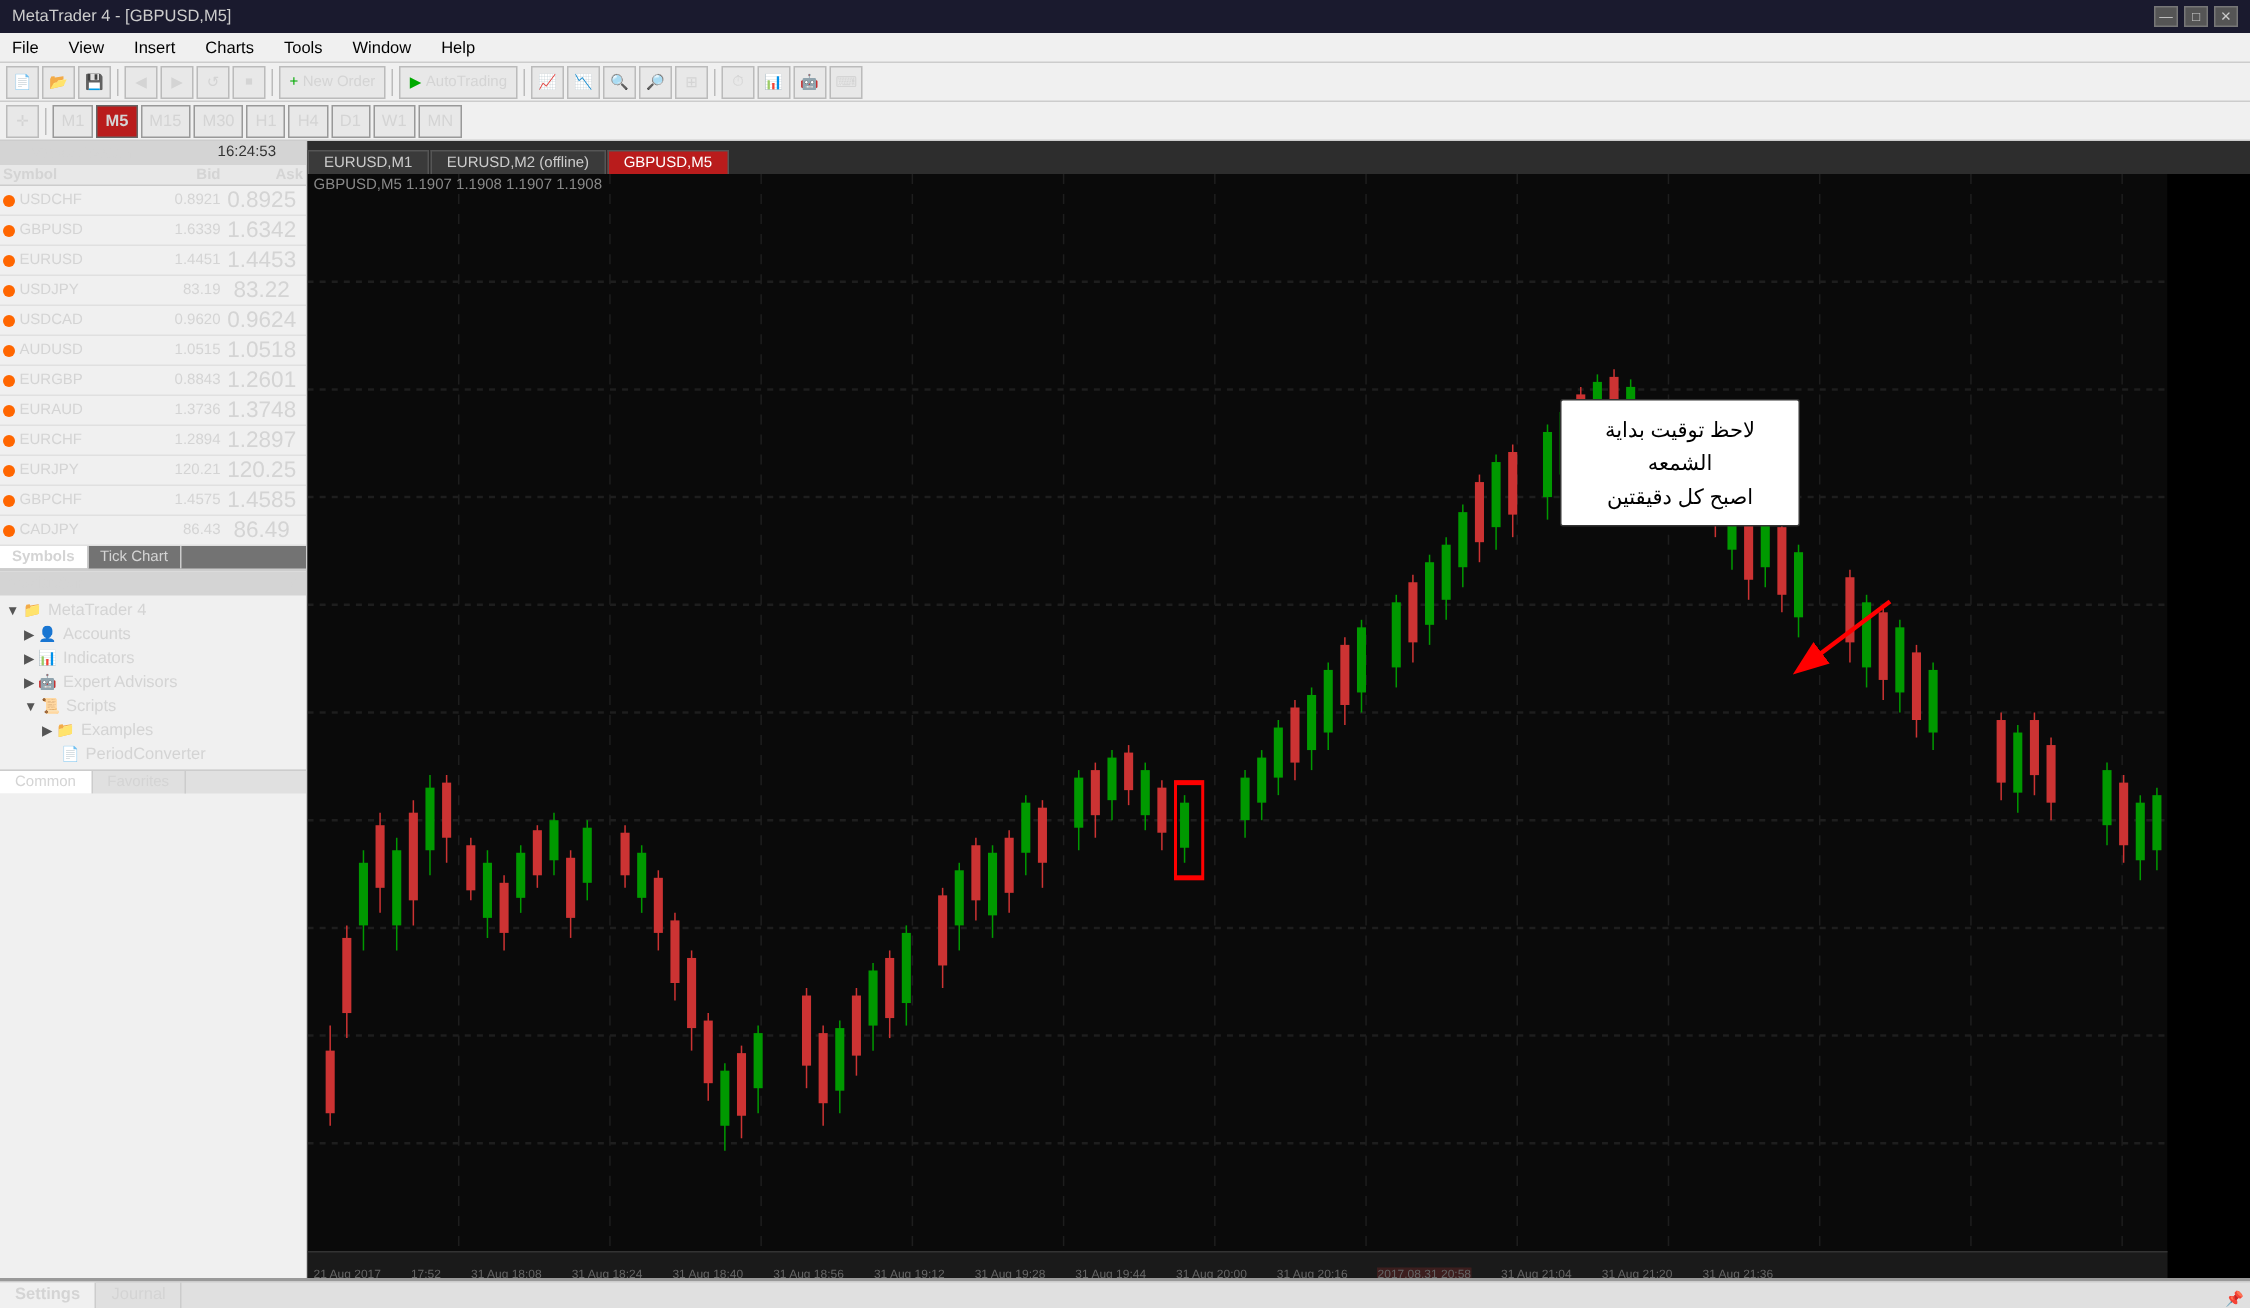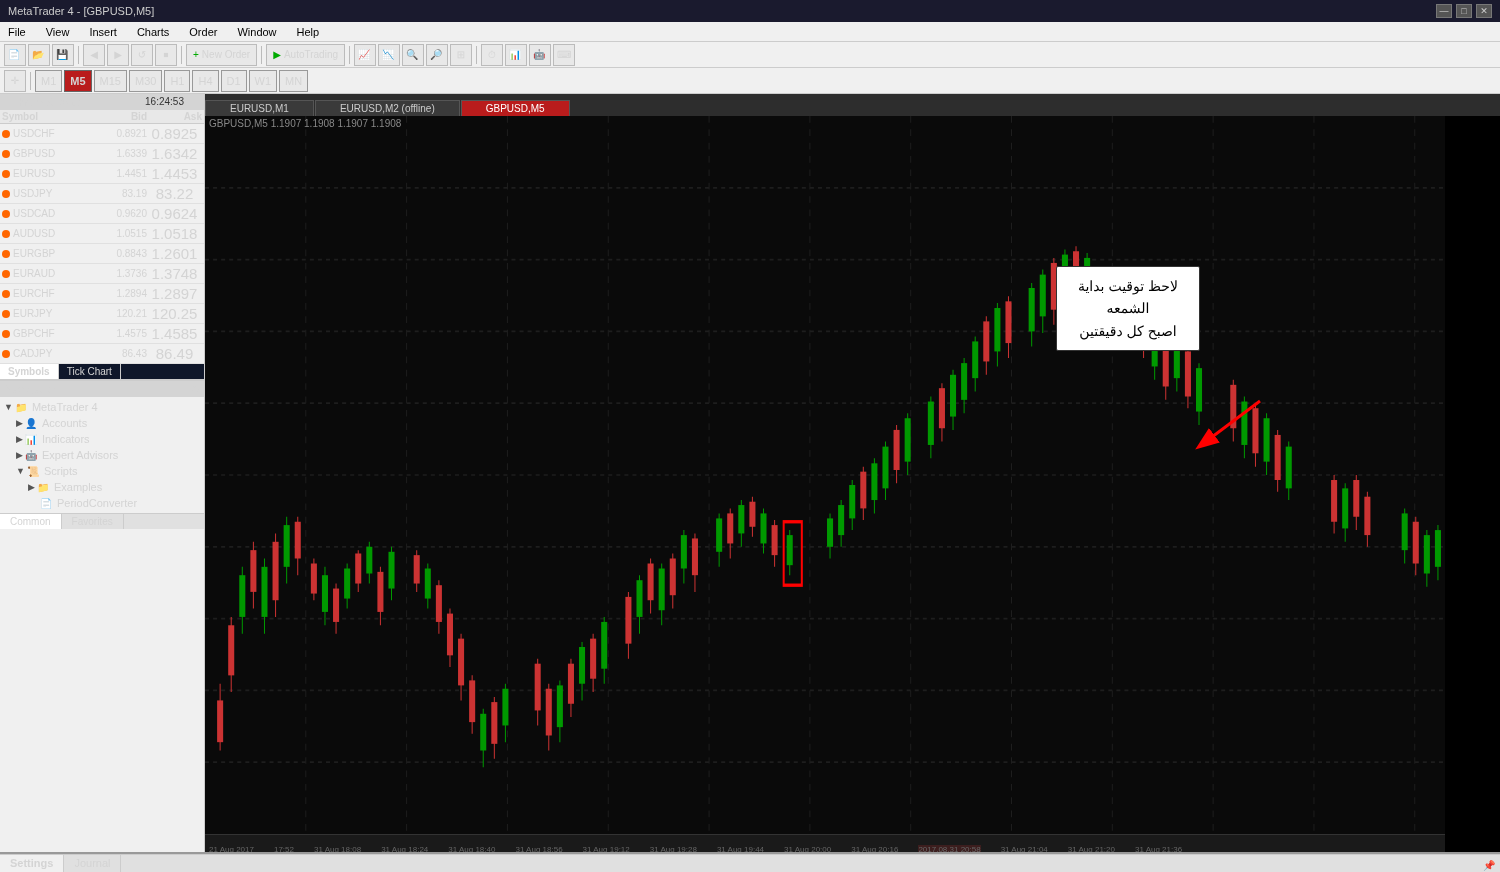--- a/index.html
+++ b/index.html
@@ -37,21 +37,21 @@
     #market-watch-cols .col-sym { flex: 1; }
     #market-watch-cols .col-bid { width: 55px; text-align: right; }
     #market-watch-cols .col-ask { width: 55px; text-align: right; }
     .mw-row { display: flex; padding: 1px 2px; border-bottom: 1px solid #e0e0e0; align-items: center; }
     .mw-dot { width: 8px; height: 8px; border-radius: 50%; margin-right: 3px; flex-shrink: 0; }
     .mw-sym { flex: 1; font-size: 10px; }
     .mw-bid { width: 55px; text-align: right; font-size: 10px; }
     .mw-ask { width: 55px; text-align: center; font-size: 15px; }
 
     
-    #mw-tabs { display: flex; background: #0f172a; border-bottom: 1px solid #ccc; }
+    #mw-tabs { display: flex; background: #737373; border-bottom: 1px solid #ccc; }
     .mw-tab { padding: 2px 8px; font-size: 10px; cursor: pointer; border-right: 1px solid #ccc; }
     .mw-tab.active { background: #fff; font-weight: bold; }
 
     
     #navigator { flex: 1; overflow: auto; }
     #navigator-header { background: #d4d4d4; padding: 2px 4px; font-weight: bold; font-size: 11px; display: flex; justify-content: space-between; }
     .nav-close { cursor: pointer; font-size: 10px; }
     .nav-tree { padding: 2px; }
     .nav-item { display: flex; align-items: center; padding: 1px 2px; cursor: pointer; font-size: 11px; }
     .nav-indent { margin-left: 12px; }
@@ -60,21 +60,21 @@
     .tree-arrow { font-size: 9px; margin-right: 2px; color: #555; }
 
     
     #cf-tabs { display: flex; background: #e0e0e0; border-top: 1px solid #ccc; }
     .cf-tab { padding: 2px 10px; font-size: 10px; cursor: pointer; border-right: 1px solid #ccc; }
     .cf-tab.active { background: #fff; }
 
     
     #chart-area { flex: 1; display: flex; flex-direction: column; background: #1a1a1a; overflow: hidden; }
     #chart-tabs { display: flex; background: #2d2d2d; height: 22px; align-items: flex-end; }
-    .chart-tab { padding: 2px 24px; font-size: 10px; background: #3a3a3a; border: 1px solid #555; border-bottom: none; cursor: pointer; color: #ccc; margin-right: 1px; }
+    .chart-tab { padding: 2px 10px; font-size: 10px; background: #3a3a3a; border: 1px solid #555; border-bottom: none; cursor: pointer; color: #ccc; margin-right: 1px; }
     .chart-tab.active { background: #b91c1c; color: #fff; }
     #chart-container { flex: 1; position: relative; background: #000; overflow: hidden; }
     #chart-header-info { position: absolute; top: 2px; left: 4px; font-size: 10px; color: #888; z-index: 5; }
 
     
     #price-axis { position: absolute; right: 0; top: 0; width: 55px; height: 100%; background: #1a1a1a; border-left: 1px solid #333; }
     .price-label { position: absolute; right: 2px; font-size: 9px; color: #888; transform: translateY(-50%); }
 
     
     #time-axis { height: 18px; background: #1a1a1a; border-top: 1px solid #333; display: flex; align-items: center; overflow: hidden; padding-left: 4px; }
@@ -106,21 +106,21 @@
     <div class="ctrl-btn">□</div>
     <div class="ctrl-btn">✕</div>
   </div>
 </div>
 
 <div id="menu-bar">
   <span>File</span>
   <span>View</span>
   <span>Insert</span>
   <span>Charts</span>
-  <span>Order</span>
+  <span>Tools</span>
   <span>Window</span>
   <span>Help</span>
 </div>
 
 <div id="toolbar1">
   <div class="tb-btn">📄</div>
   <div class="tb-btn">📂</div>
   <div class="tb-btn">💾</div>
   <div class="tb-sep"></div>
   <div class="tb-btn">◀</div>
@@ -609,21 +609,21 @@
         <rect x="1209" y="251" width="6" height="23" fill="#009900"></rect>
 
         <line x1="1223" y1="278" x2="1223" y2="245" stroke="#009900" stroke-width="1"></line>
         <rect x="1220" y="248" width="6" height="22" fill="#009900"></rect>
 
         <rect x="574" y="243" width="18" height="38" fill="none" stroke="red" stroke-width="2"></rect>
 
       </svg>
 
 
-      <div id="annotation-box" style="right: 300px; top: 150px; width: 144px;">
+      <div id="annotation-box" style="right: 300px; top: 150px; width: 160px;">
         <div>لاحظ توقيت بداية الشمعه</div>
         <div>اصبح كل دقيقتين</div>
       </div>
 
       <svg style="position:absolute; right:220px; top:280px; width:100px; height:60px; z-index:10;">
         <defs>
           <marker id="arrowhead" markerWidth="8" markerHeight="8" refX="6" refY="3" orient="auto">
             <polygon points="0 0, 8 3, 0 6" fill="red"></polygon>
           </marker>
         </defs>

